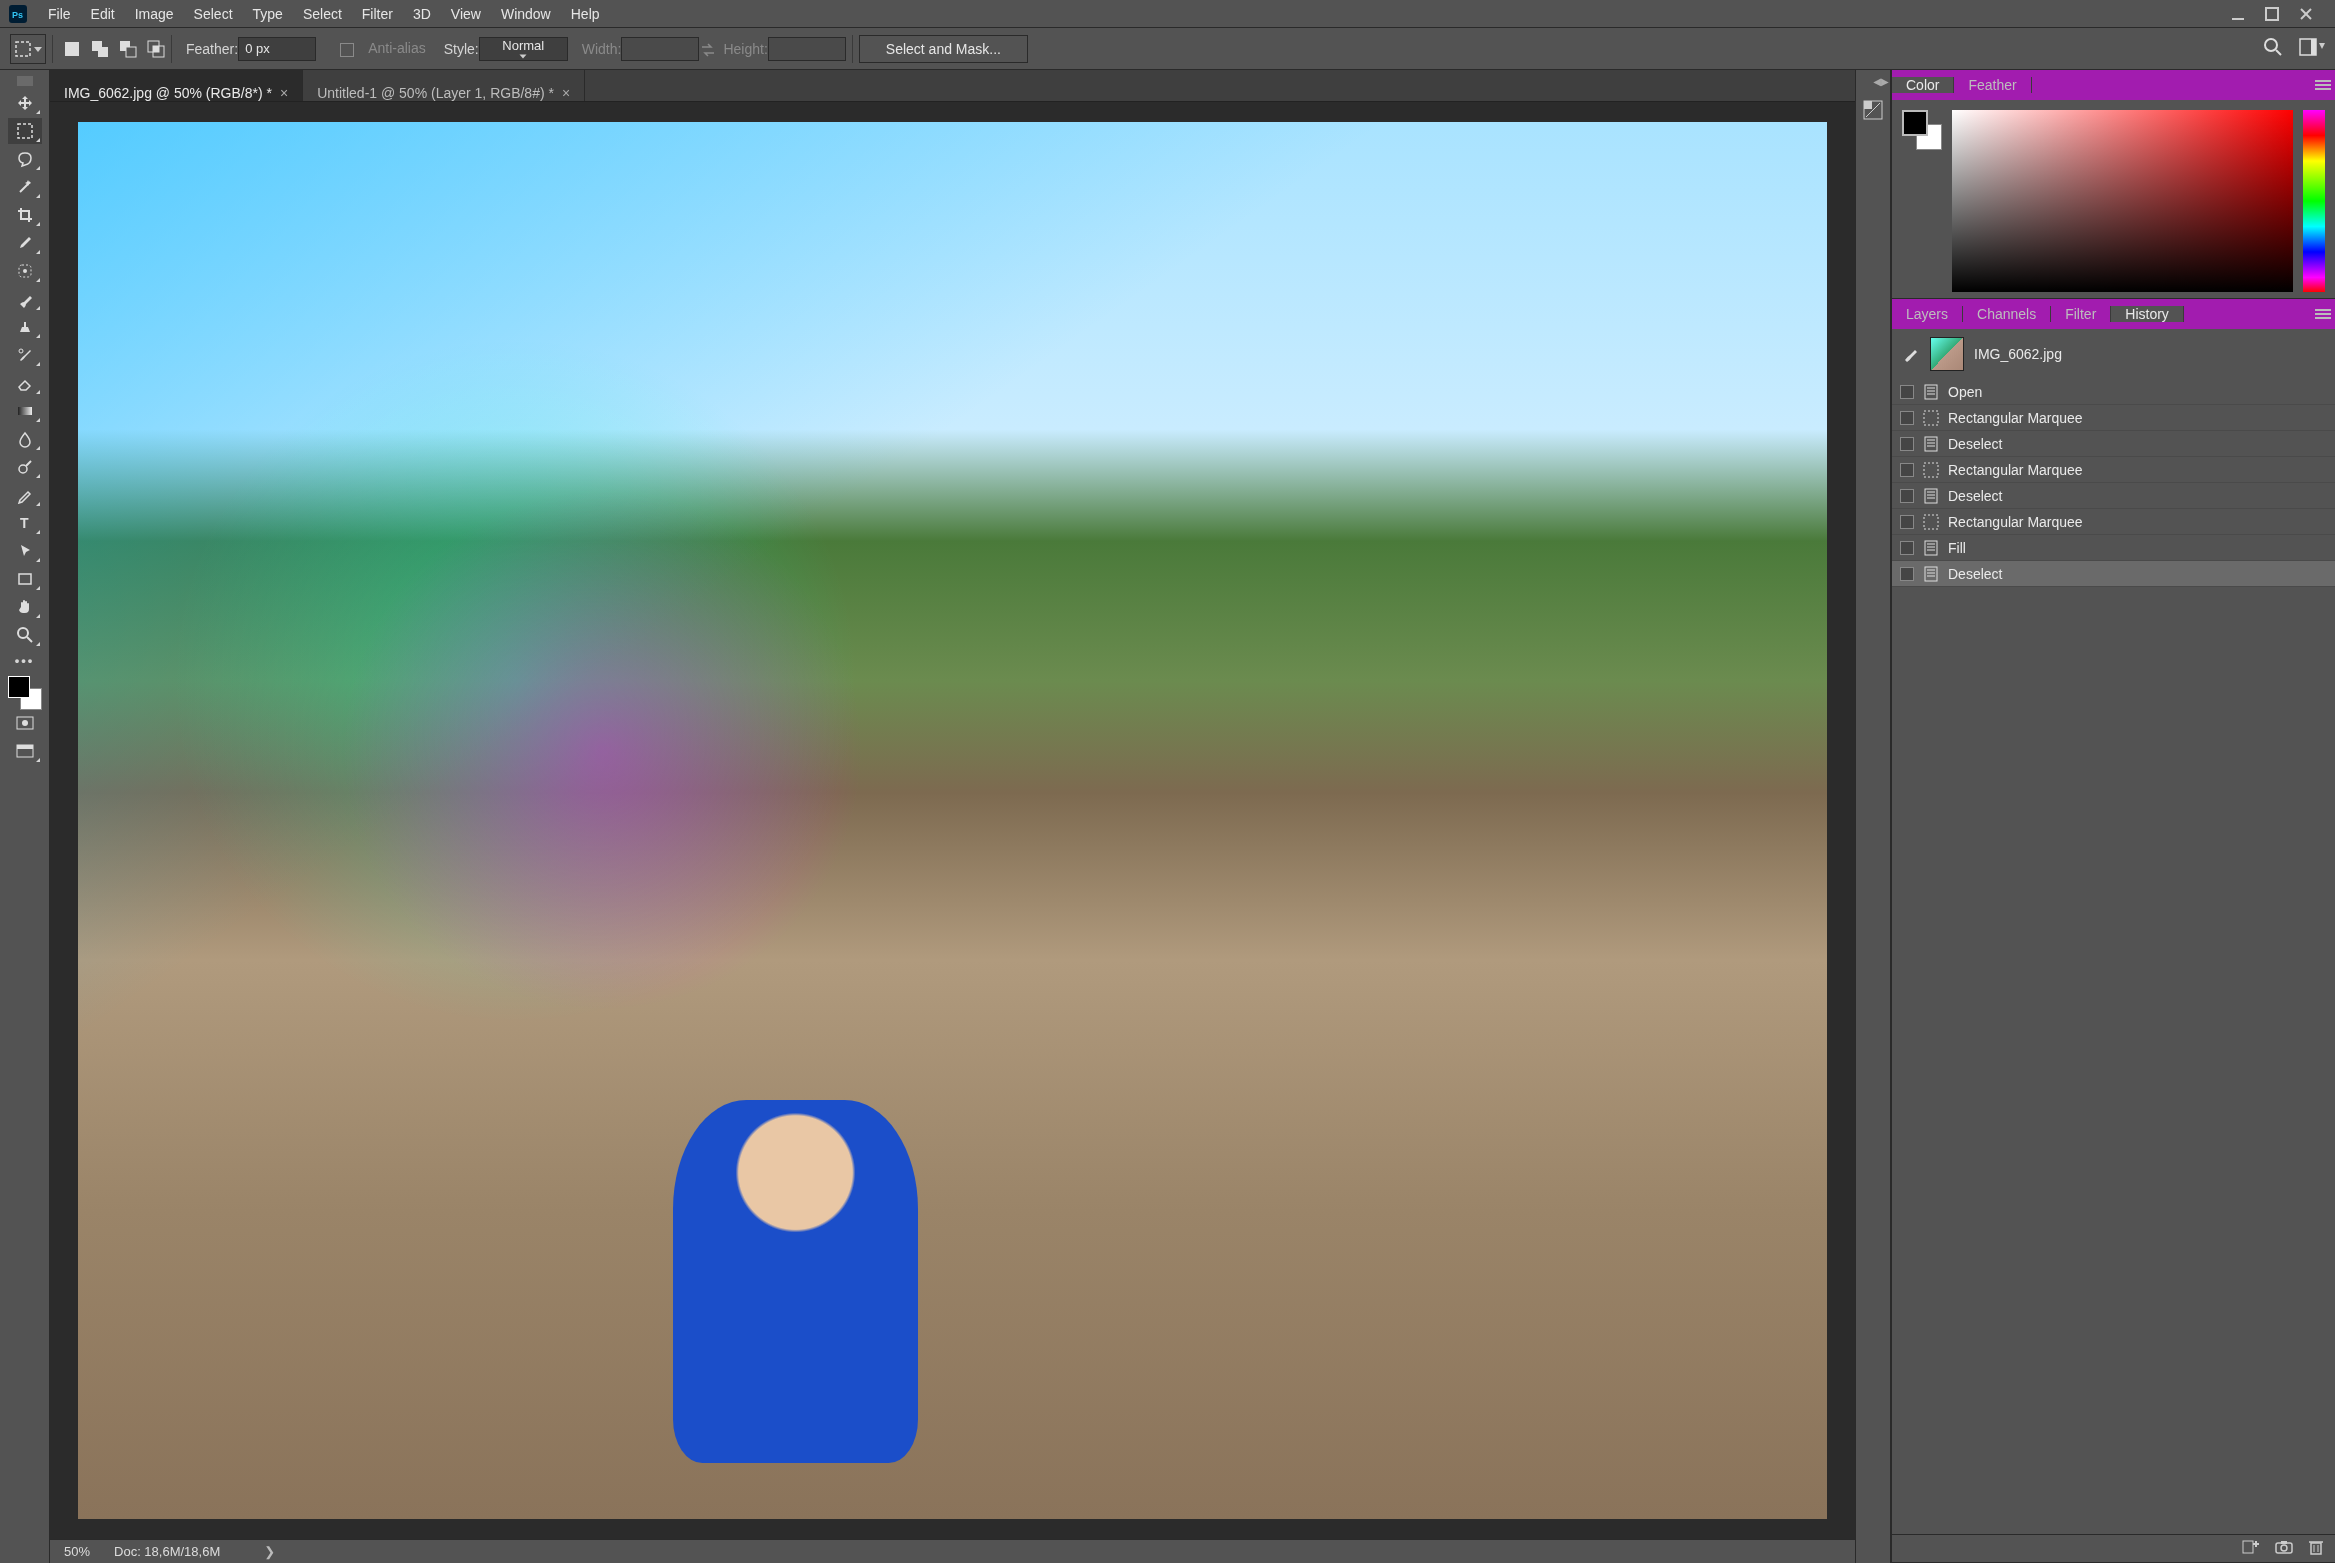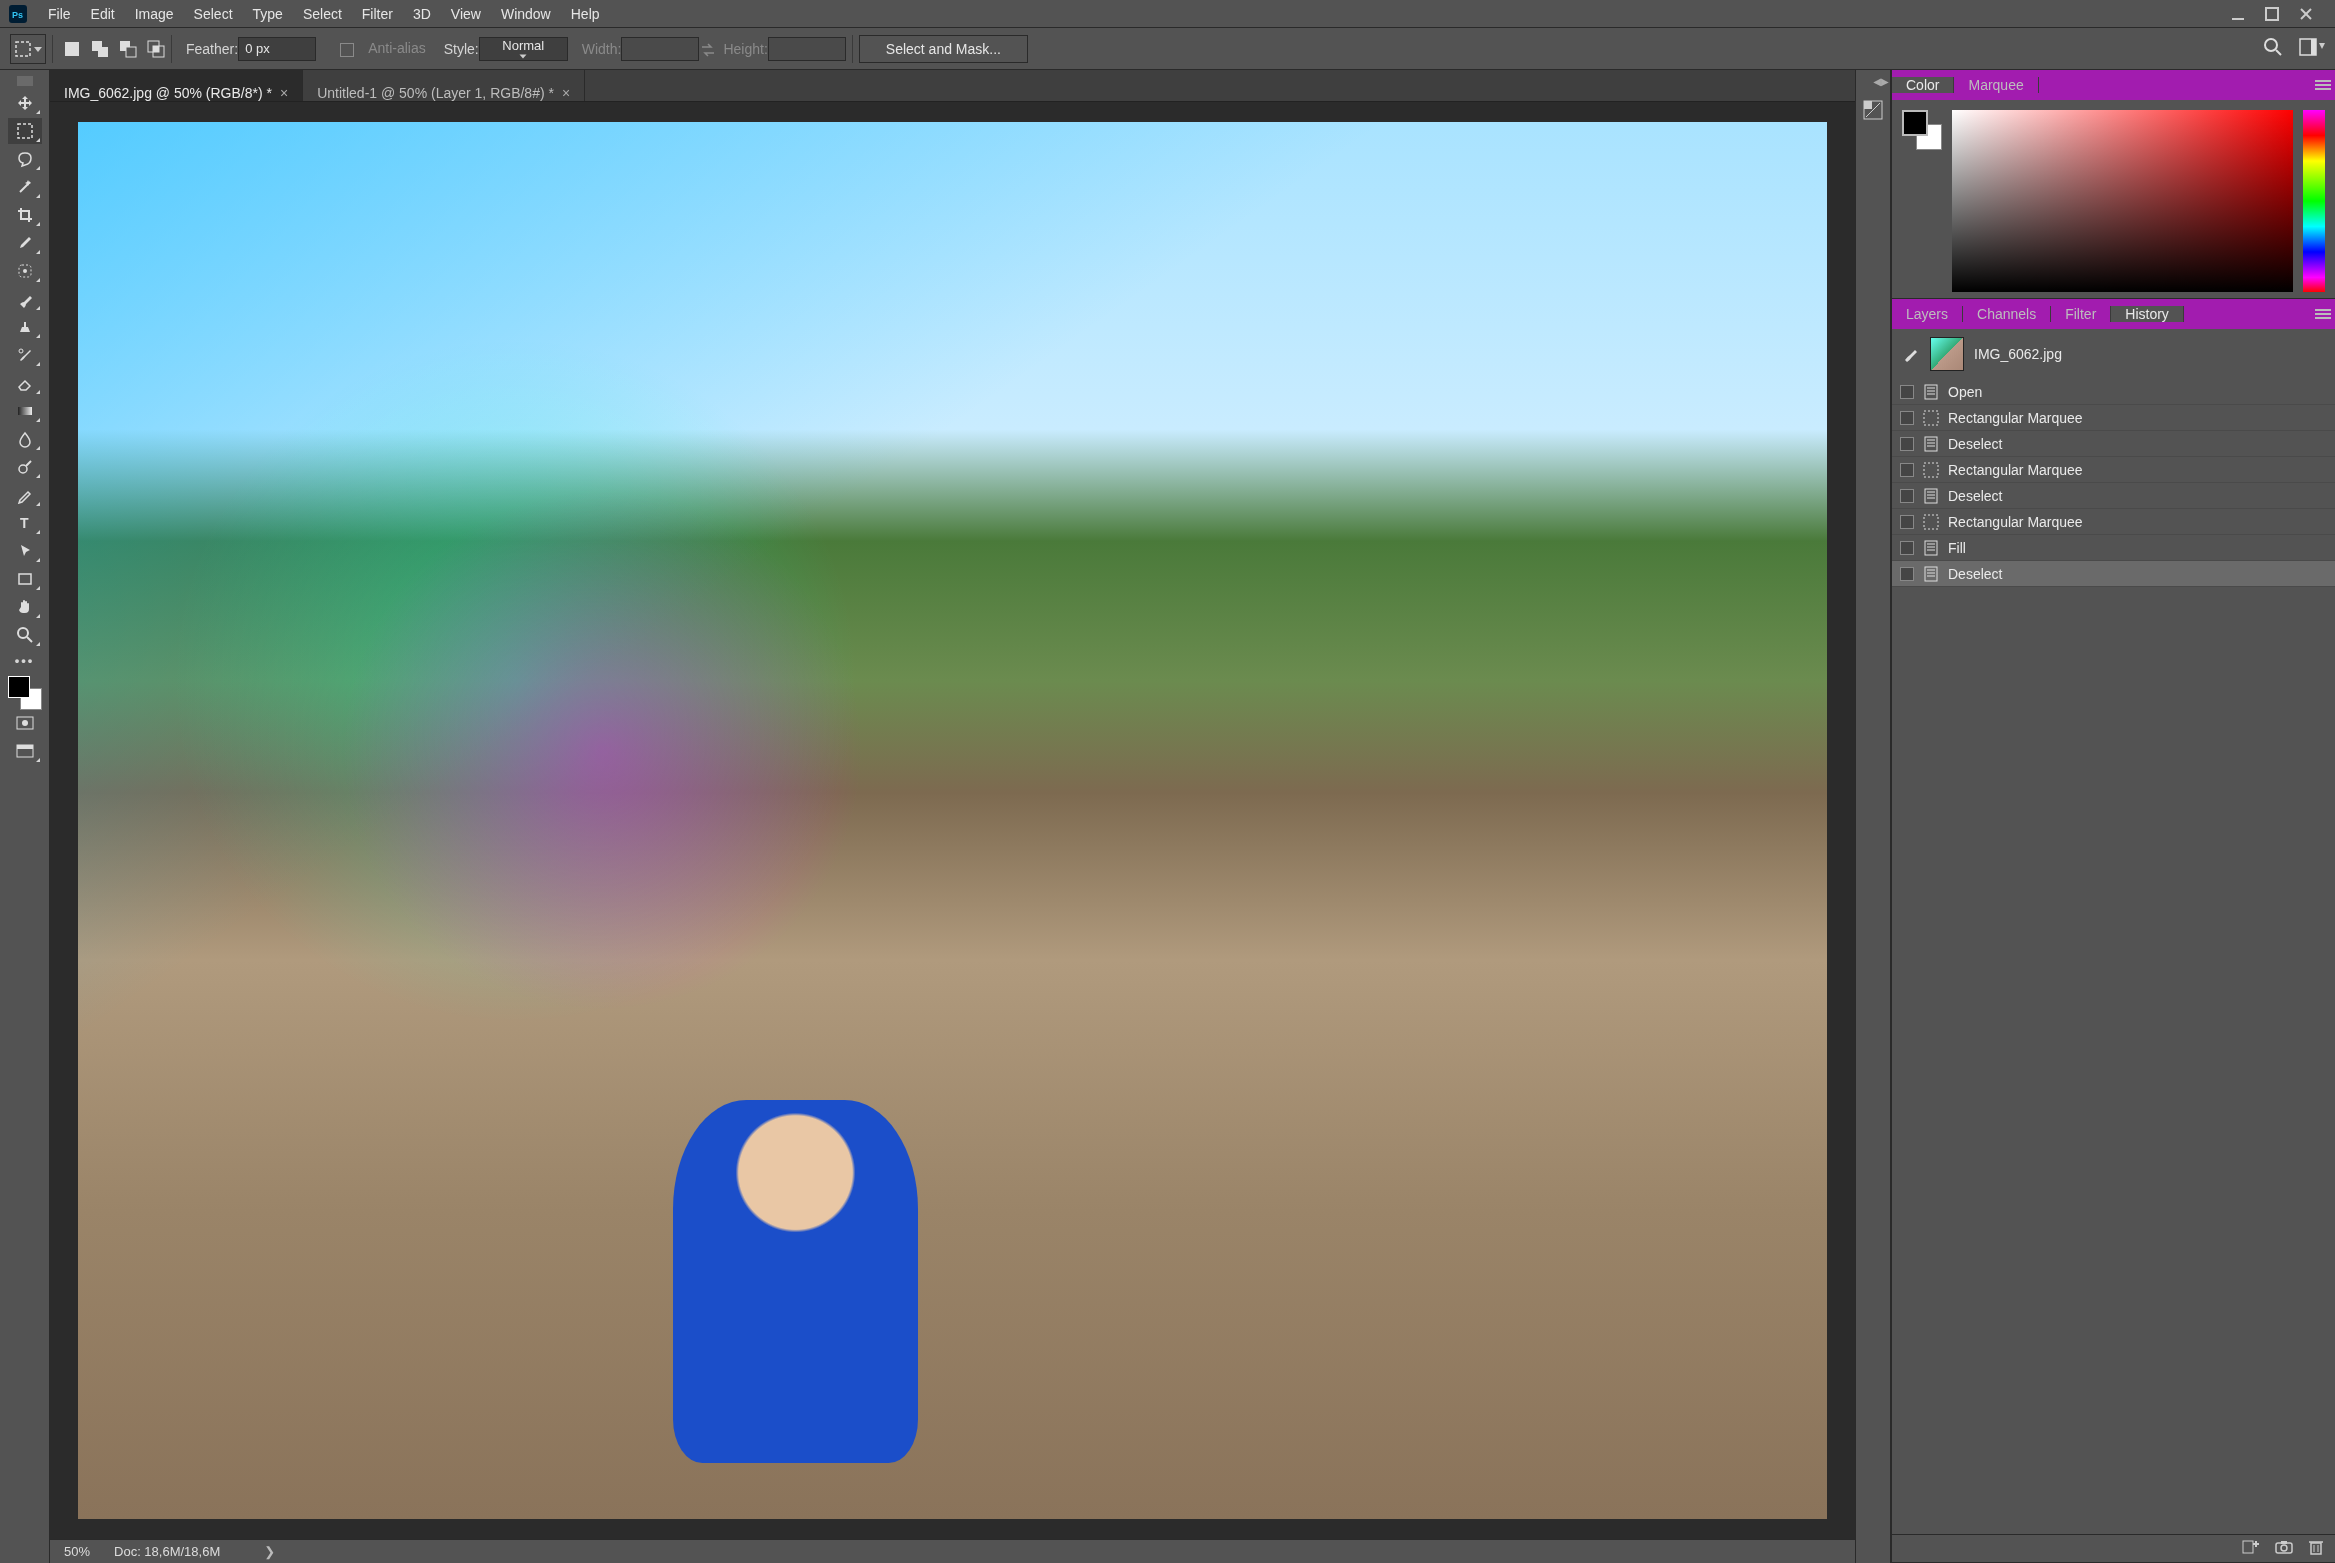--- a/index.html
+++ b/index.html
@@ -522,21 +522,21 @@
           </svg>
       </div>
     </div>
 
     <div class="right-panels">
 
       <div class="panel" style="position:relative">
         <div class="panel-tabs">
           <div class="panel-tabs-row" id="color-tabs">
               <div class="ptab active">Color</div>
-              <div class="ptab">Marquee</div>
+              <div class="ptab">Feather</div>
             </div>
           <div class="panel-menu">
             <svg width="16" height="12" viewBox="0 0 16 12">
                 <line x1="0" y1="2" x2="16" y2="2" stroke="#bbb" stroke-width="2"></line>
                 <line x1="0" y1="6" x2="16" y2="6" stroke="#bbb" stroke-width="2"></line>
                 <line x1="0" y1="10" x2="16" y2="10" stroke="#bbb" stroke-width="2"></line>
               </svg>
           </div>
         </div>
         <div class="color-body">

